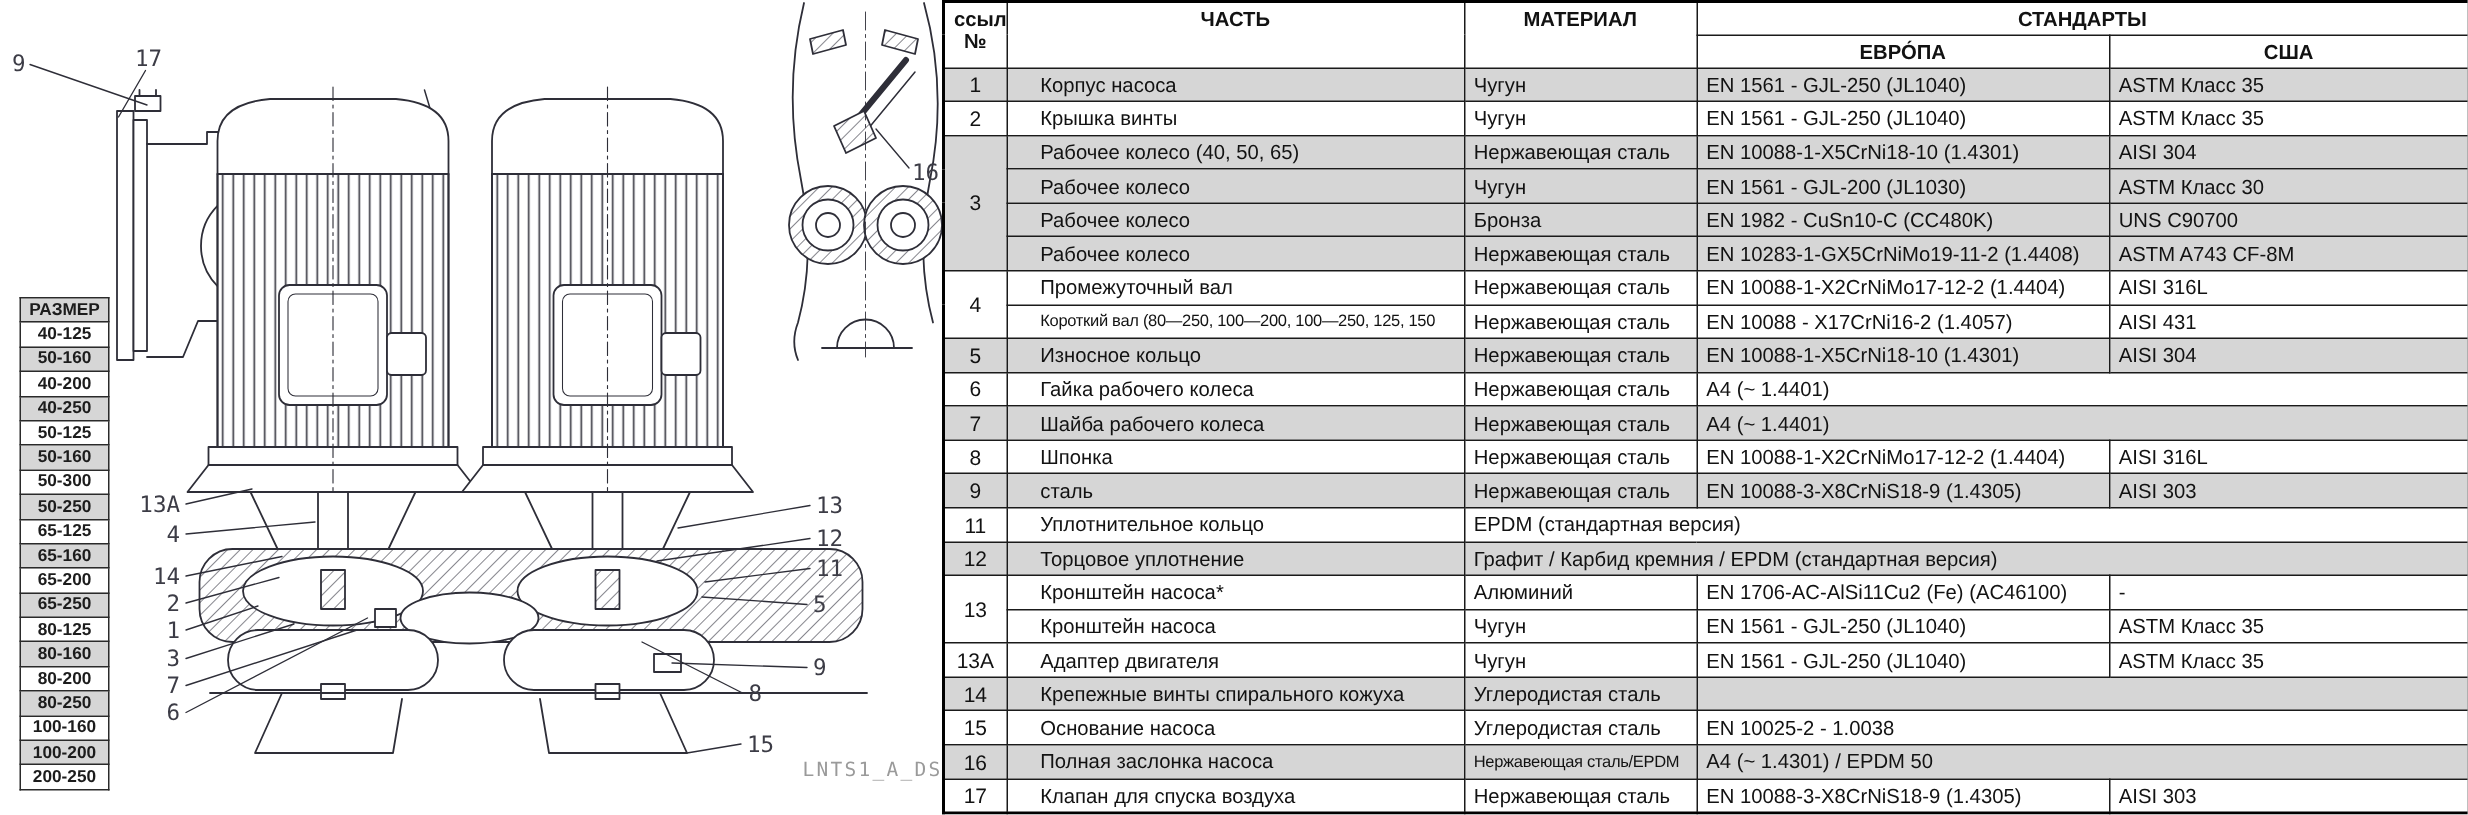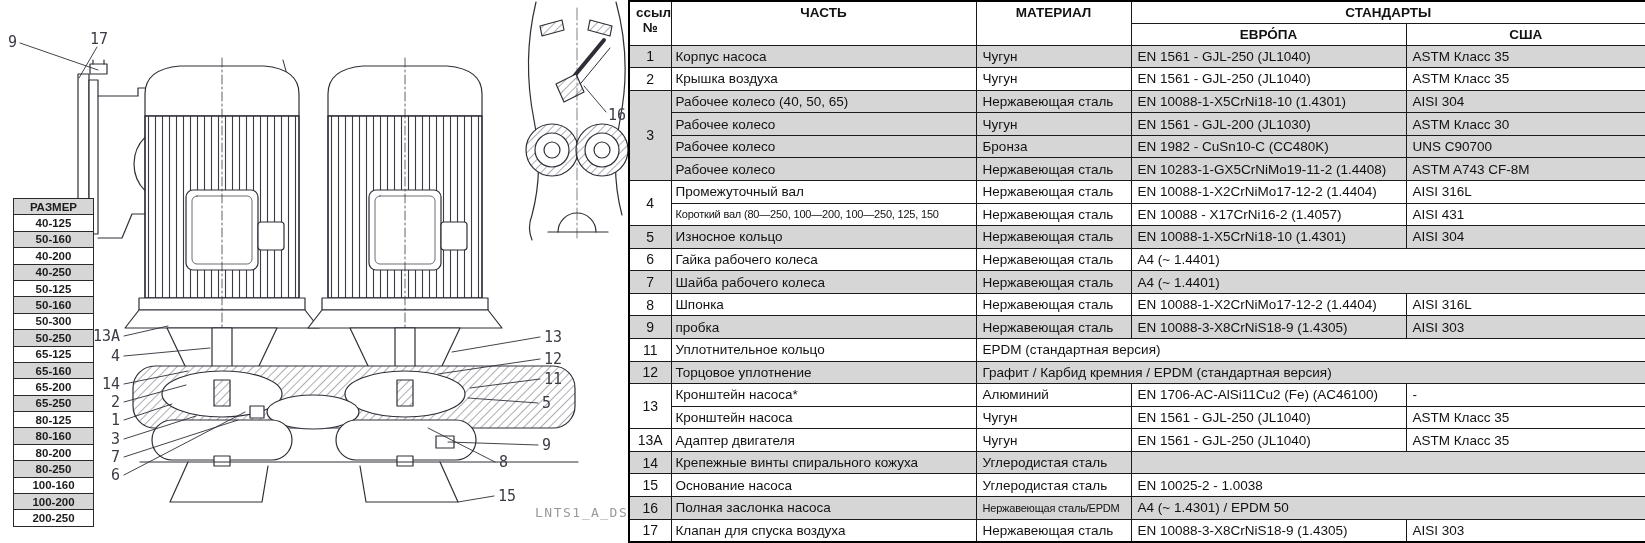--- a/index.html
+++ b/index.html
@@ -11,21 +11,21 @@
   .page { position:relative; width:1645px; height:543px; background:#fff; }
 
   
   .diagram-panel { position:absolute; left:0; top:0; width:628px; height:543px; background:#fff; }
   .diagram-svg { position:absolute; left:0; top:0; }
   .co { font:15px "DejaVu Sans Mono", monospace; fill:#3c3c46; stroke:none; }
   .code { font:13px "DejaVu Sans Mono", monospace; fill:#9a9a9a; stroke:none; letter-spacing:1.5px; }
 
   
   .size-table {
-    position:absolute; left:13px; top:198px; width:81px;
+    position:absolute; left:13px; top:198px; width:60px;
     border-collapse:collapse; table-layout:fixed;
     font-size:11.5px; background:#fff;
   }
   .size-table th, .size-table td {
     border:1px solid #2a2a2a; text-align:center; padding:0;
     height:16.4px; font-weight:700; color:#1c1c1c;
   }
   .size-table tbody tr:nth-child(even) td { background:#d6d6d6; }
   .size-table thead th { background:#d6d6d6; }
 
@@ -35,21 +35,21 @@
     border-collapse:collapse; table-layout:fixed;
     font-size:13.5px; border:2px solid #000; background:#fff;
   }
   .parts th, .parts td {
     border:1px solid #1a1a1a; padding:0 6px; vertical-align:middle;
     overflow:hidden; white-space:nowrap; height:22px;
   }
   .parts thead th { font-weight:700; text-align:center; background:#fff; }
   .parts thead th.vtop { vertical-align:top; padding-top:3px; }
   .parts td.no { text-align:center; padding:0 2px; font-size:14px; }
-  .parts td.part { padding-left:4px; }
+  .parts td.part { padding-left:22px; }
   .parts tr.g td { background:#d6d6d6; }
   .parts td.sm { font-size:11px; letter-spacing:-0.2px; }
 </style>
 </head>
 <body>
 
 <div class="page">
 
   <div class="diagram-panel">
     <svg class="diagram-svg" width="628" height="543" viewBox="0 0 628 543">
@@ -290,21 +290,21 @@
     <tbody>
       <tr class="g">
         <td class="no">1</td>
         <td class="part">Корпус насоса</td>
         <td>Чугун</td>
         <td>EN 1561 - GJL-250 (JL1040)</td>
         <td>ASTM Класс 35</td>
       </tr>
       <tr>
         <td class="no">2</td>
-        <td class="part">Крышка воздуха</td>
+        <td class="part">Крышка винты</td>
         <td>Чугун</td>
         <td>EN 1561 - GJL-250 (JL1040)</td>
         <td>ASTM Класс 35</td>
       </tr>
       <tr class="g">
         <td class="no" rowspan="4">3</td>
         <td class="part">Рабочее колесо (40, 50, 65)</td>
         <td>Нержавеющая сталь</td>
         <td>EN 10088-1-X5CrNi18-10 (1.4301)</td>
         <td>AISI 304</td>
@@ -361,21 +361,21 @@
       </tr>
       <tr>
         <td class="no">8</td>
         <td class="part">Шпонка</td>
         <td>Нержавеющая сталь</td>
         <td>EN 10088-1-X2CrNiMo17-12-2 (1.4404)</td>
         <td>AISI 316L</td>
       </tr>
       <tr class="g">
         <td class="no">9</td>
-        <td class="part">пробка</td>
+        <td class="part">сталь</td>
         <td>Нержавеющая сталь</td>
         <td>EN 10088-3-X8CrNiS18-9 (1.4305)</td>
         <td>AISI 303</td>
       </tr>
       <tr>
         <td class="no">11</td>
         <td class="part">Уплотнительное кольцо</td>
         <td colspan="3">EPDM (стандартная версия)</td>
       </tr>
       <tr class="g">

